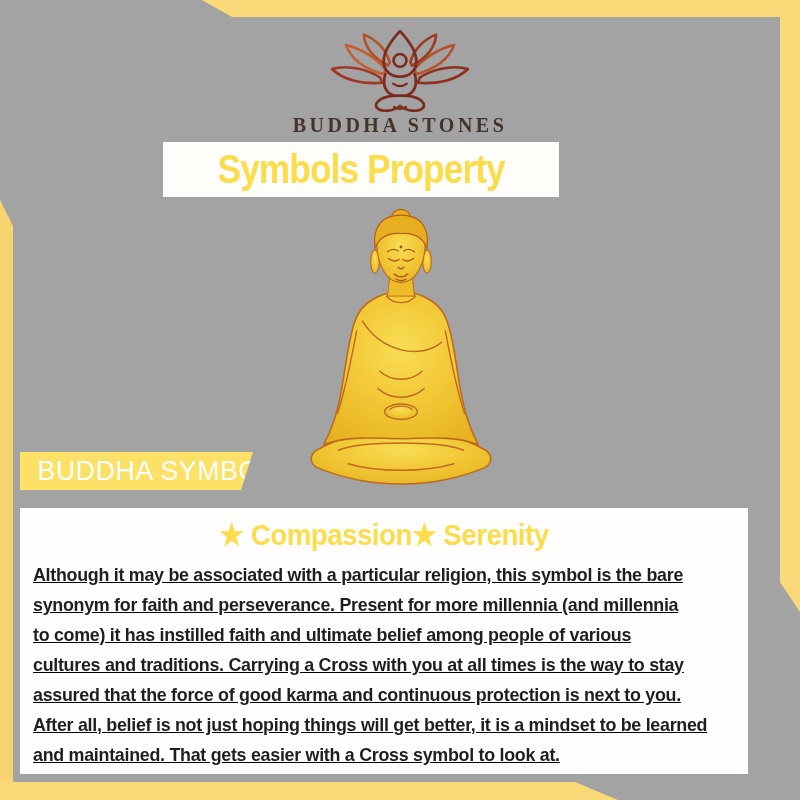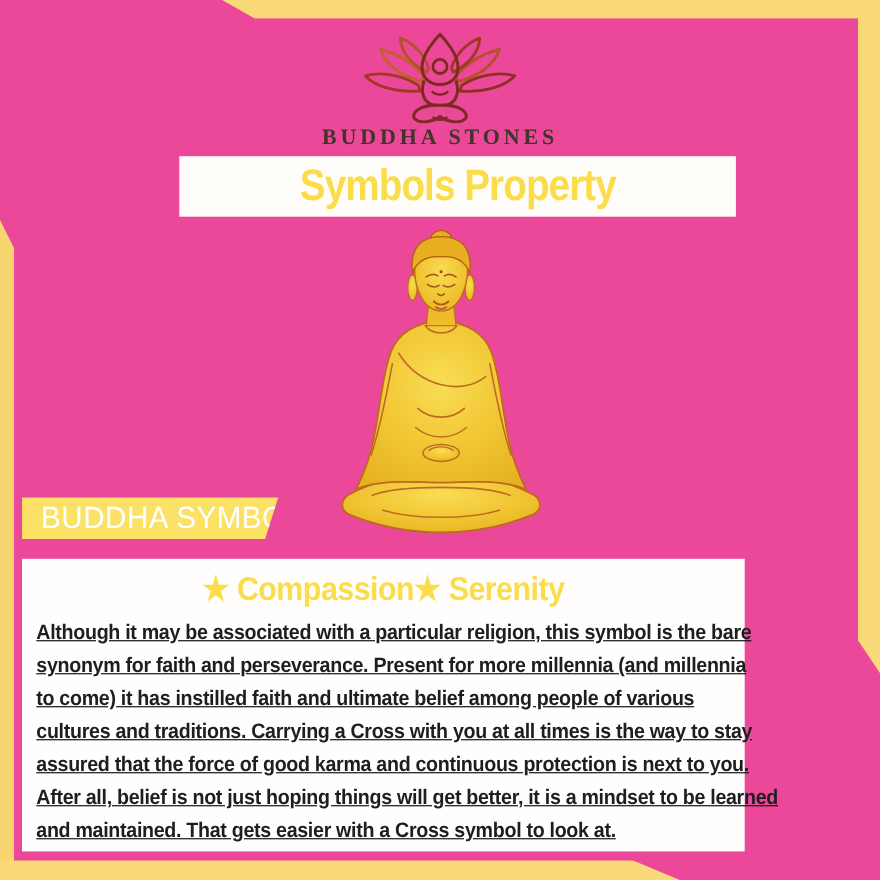--- a/index.html
+++ b/index.html
@@ -1,18 +1,18 @@
 <!DOCTYPE html>
 <html><head>
 <meta charset="utf-8">
 <style>
   html,body{margin:0;padding:0;background:#e8e4e0;}
   .canvas{
     position:relative;width:800px;height:800px;margin:0 auto;
-    background:#ec4899;overflow:hidden;
+    background:#a3a3a3;overflow:hidden;
     font-family:"Liberation Sans",sans-serif;
   }
   
   .strip{position:absolute;background:#fad978;}
   .strip-top{left:0;top:0;width:800px;height:17px;
     clip-path:polygon(202px 0,800px 0,800px 17px,232px 17px);}
   .strip-right{left:780px;top:0;width:20px;height:612px;
     clip-path:polygon(0 0,20px 0,20px 612px,0 582px);}
   .strip-left{left:0;top:200px;width:13px;height:600px;background:#f8d470;
     clip-path:polygon(0 0,13px 26px,13px 600px,0 600px);}
@@ -22,21 +22,21 @@
   
   .logo-wrap{position:absolute;left:0;top:0;width:800px;text-align:center;}
   .logo-svg{display:block;margin:26px auto 0 auto;}
   .brand-name{
     margin-top:2px;font-family:"Liberation Serif",serif;
     font-size:20px;letter-spacing:3.5px;color:#43332a;font-weight:600;
   }
 
   
   .title-bar{
-    position:absolute;left:163px;top:142px;width:506px;height:55px;
+    position:absolute;left:163px;top:142px;width:396px;height:55px;
     background:#fffdfa;display:flex;align-items:center;justify-content:center;
   }
   .title-text{
     color:#fbdc4a;font-size:40px;font-weight:bold;letter-spacing:-1px;
     transform:scaleX(0.88);white-space:nowrap;
   }
 
   
   .statue{position:absolute;left:295px;top:206px;}
 
@@ -48,21 +48,21 @@
     display:flex;align-items:center;
   }
   .ribbon-text{
     color:#ffffff;font-size:28px;font-weight:400;letter-spacing:0.5px;
     padding-left:18px;transform:scaleX(0.96);transform-origin:left center;
     white-space:nowrap;
   }
 
   
   .panel{
-    position:absolute;left:20px;top:508px;width:657px;height:266px;
+    position:absolute;left:20px;top:508px;width:728px;height:266px;
     background:#fffefc;
   }
   .panel-heading{
     margin-top:9px;text-align:center;color:#fbdc4a;
     font-size:30px;font-weight:bold;letter-spacing:-0.5px;
     transform:scaleX(0.92);white-space:nowrap;
   }
   .body-text{margin:8px 8px 0 13px;text-decoration:underline;}
   .body-line{
     color:#1e1e1e;font-size:19px;font-weight:bold;letter-spacing:-0.3px;

